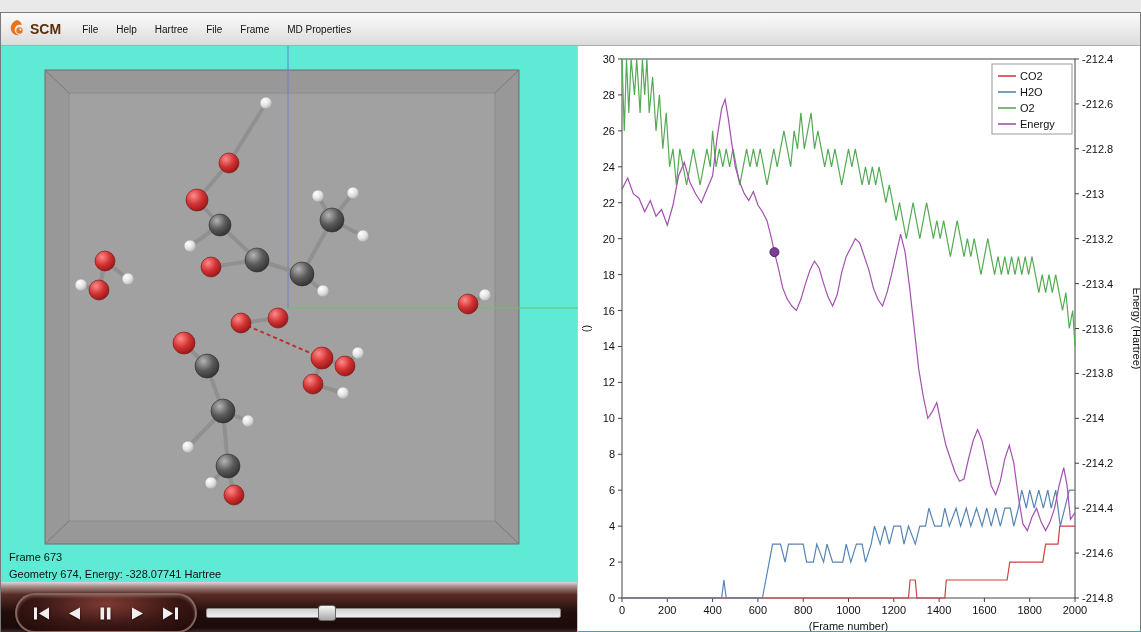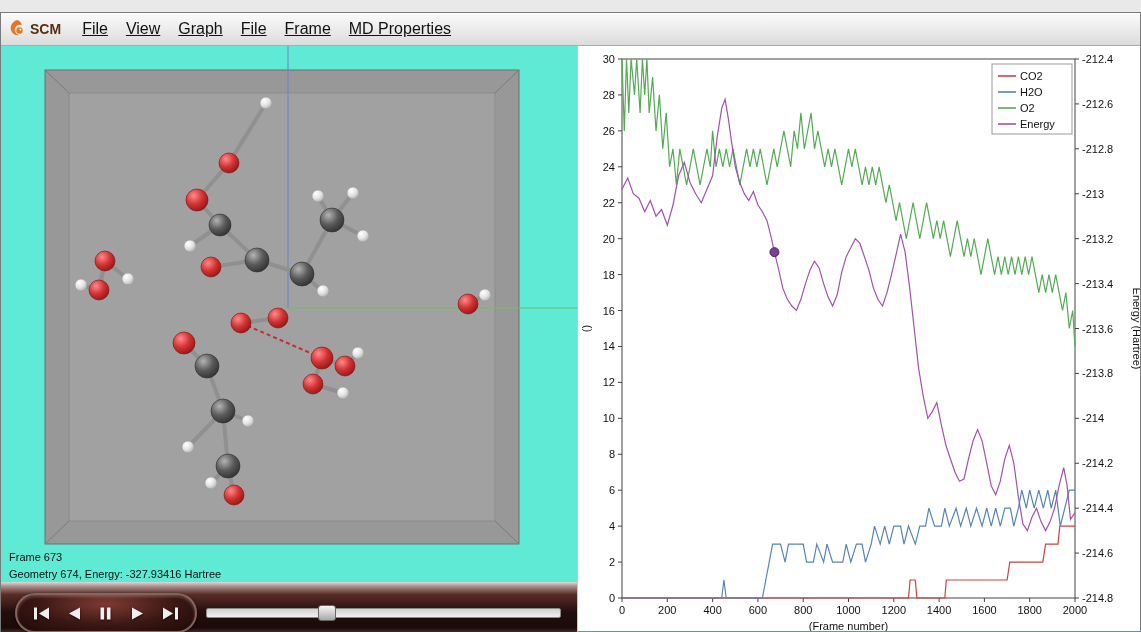--- a/index.html
+++ b/index.html
@@ -4,21 +4,21 @@
 <style>
   * { box-sizing: border-box; margin: 0; padding: 0; }
   body { font-family: "Liberation Sans", sans-serif; background: #e9e9e9; }
   .window { width: 1141px; height: 632px; border: 1px solid #7a7a7a; background: #fff; position: relative; overflow: hidden; margin-top: 12px; }
 
   
   .menubar { height: 33px; display: flex; align-items: center; padding-left: 6px;
              background: linear-gradient(#fbfbfb, #dcdcdc); border-bottom: 1px solid #a5adb5; }
   .logo { display: flex; align-items: center; margin-right: 12px; cursor: pointer; }
   .logo-text { color: #5a2d0c; font-weight: bold; font-size: 14px; margin-left: 3px; }
-  .menu-item { font-size: 16px; color: #111; padding: 5px 9px; cursor: default; text-decoration: underline; }
+  .menu-item { font-size: 10px; color: #111; padding: 5px 9px; cursor: default; }
 
   
   .content { display: flex; height: 598px; }
   .left-pane { width: 577px; display: flex; flex-direction: column; background: #5eead4; border-right: 1px solid #c6c6c6; }
   .right-pane { width: 563px; display: flex; flex-direction: column; background: #fff; }
 
   .viewer { height: 500px; position: relative; }
   .viewer svg { display: block; }
 
   .status { padding: 3px 8px 0 8px; font-size: 11px; line-height: 1.5; color: #111; }
@@ -54,22 +54,22 @@
   <div class="menubar">
     <div class="logo">
       <svg width="20" height="20" viewBox="0 0 20 20">
         <path d="M10 1 C5 3 3 7 4 11 C5 15 9 17 12 16 C9 15 7 12 8 9 C9 6 12 5 15 6 C14 3 12 1.5 10 1 Z" fill="#e87420"></path>
         <circle cx="12.5" cy="11.5" r="3.2" fill="#e87420"></circle>
         <circle cx="13.4" cy="10.6" r="1.1" fill="#fff"></circle>
       </svg>
       <span class="logo-text">SCM</span>
     </div>
     <div class="menu-item">File</div>
-    <div class="menu-item">View</div>
-    <div class="menu-item">Graph</div>
+    <div class="menu-item">Help</div>
+    <div class="menu-item">Hartree</div>
     <div class="menu-item">File</div>
     <div class="menu-item">Frame</div>
     <div class="menu-item">MD Properties</div>
   </div>
 
   <div class="content">
 
     <div class="left-pane">
       <div class="viewer">
         <svg id="scene-svg" width="577" height="500" viewBox="0 0 577 500">
@@ -158,21 +158,21 @@
             <circle cx="222" cy="365" r="12" fill="url(#gC)" stroke="#2e2e2e" stroke-width="0.6"></circle>
             <circle cx="187" cy="401" r="6" fill="url(#gH)" stroke="#9a9a9a" stroke-width="0.6"></circle>
             <circle cx="247" cy="375" r="6" fill="url(#gH)" stroke="#9a9a9a" stroke-width="0.6"></circle>
             <circle cx="227" cy="420" r="12" fill="url(#gC)" stroke="#2e2e2e" stroke-width="0.6"></circle>
             <circle cx="233" cy="449" r="10" fill="url(#gO)" stroke="#7a0f0f" stroke-width="0.6"></circle>
             <circle cx="210" cy="437" r="6" fill="url(#gH)" stroke="#9a9a9a" stroke-width="0.6"></circle>
           </svg>
       </div>
       <div class="status">
         <div>Frame 673</div>
-        <div>Geometry 674, Energy: -327.93416 Hartree</div>
+        <div>Geometry 674, Energy: -328.07741 Hartree</div>
       </div>
       <div class="playbar">
         <div class="controls">
           <button class="pb-btn">
             <svg width="17" height="13" viewBox="0 0 17 13">
               <rect x="1" y="0.5" width="3" height="12" fill="#f0eeee"></rect>
               <polygon points="16,0.5 6,6.5 16,12.5" fill="#f0eeee"></polygon>
             </svg>
           </button>
           <button class="pb-btn">

